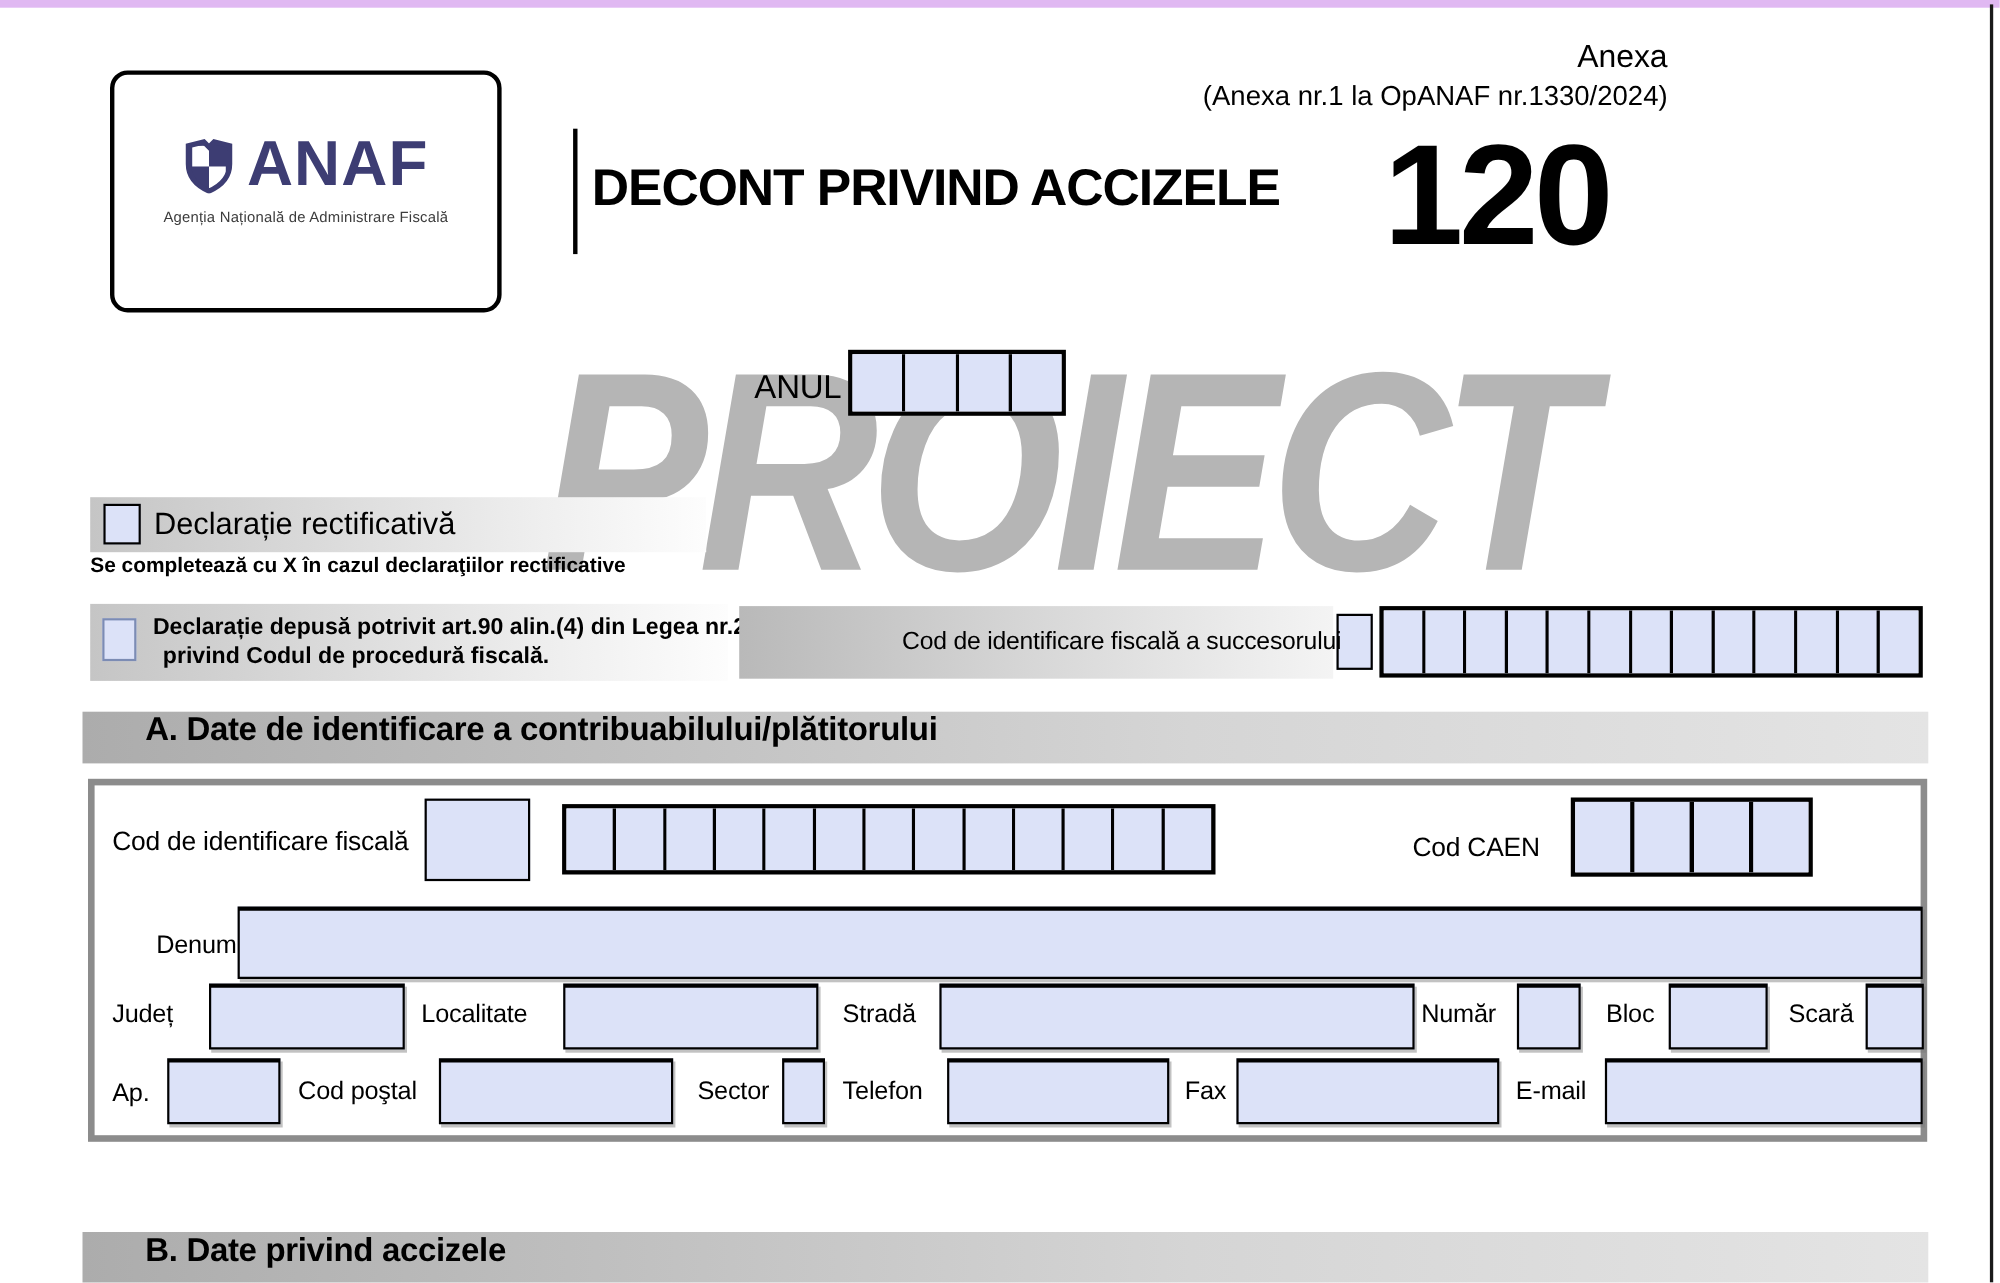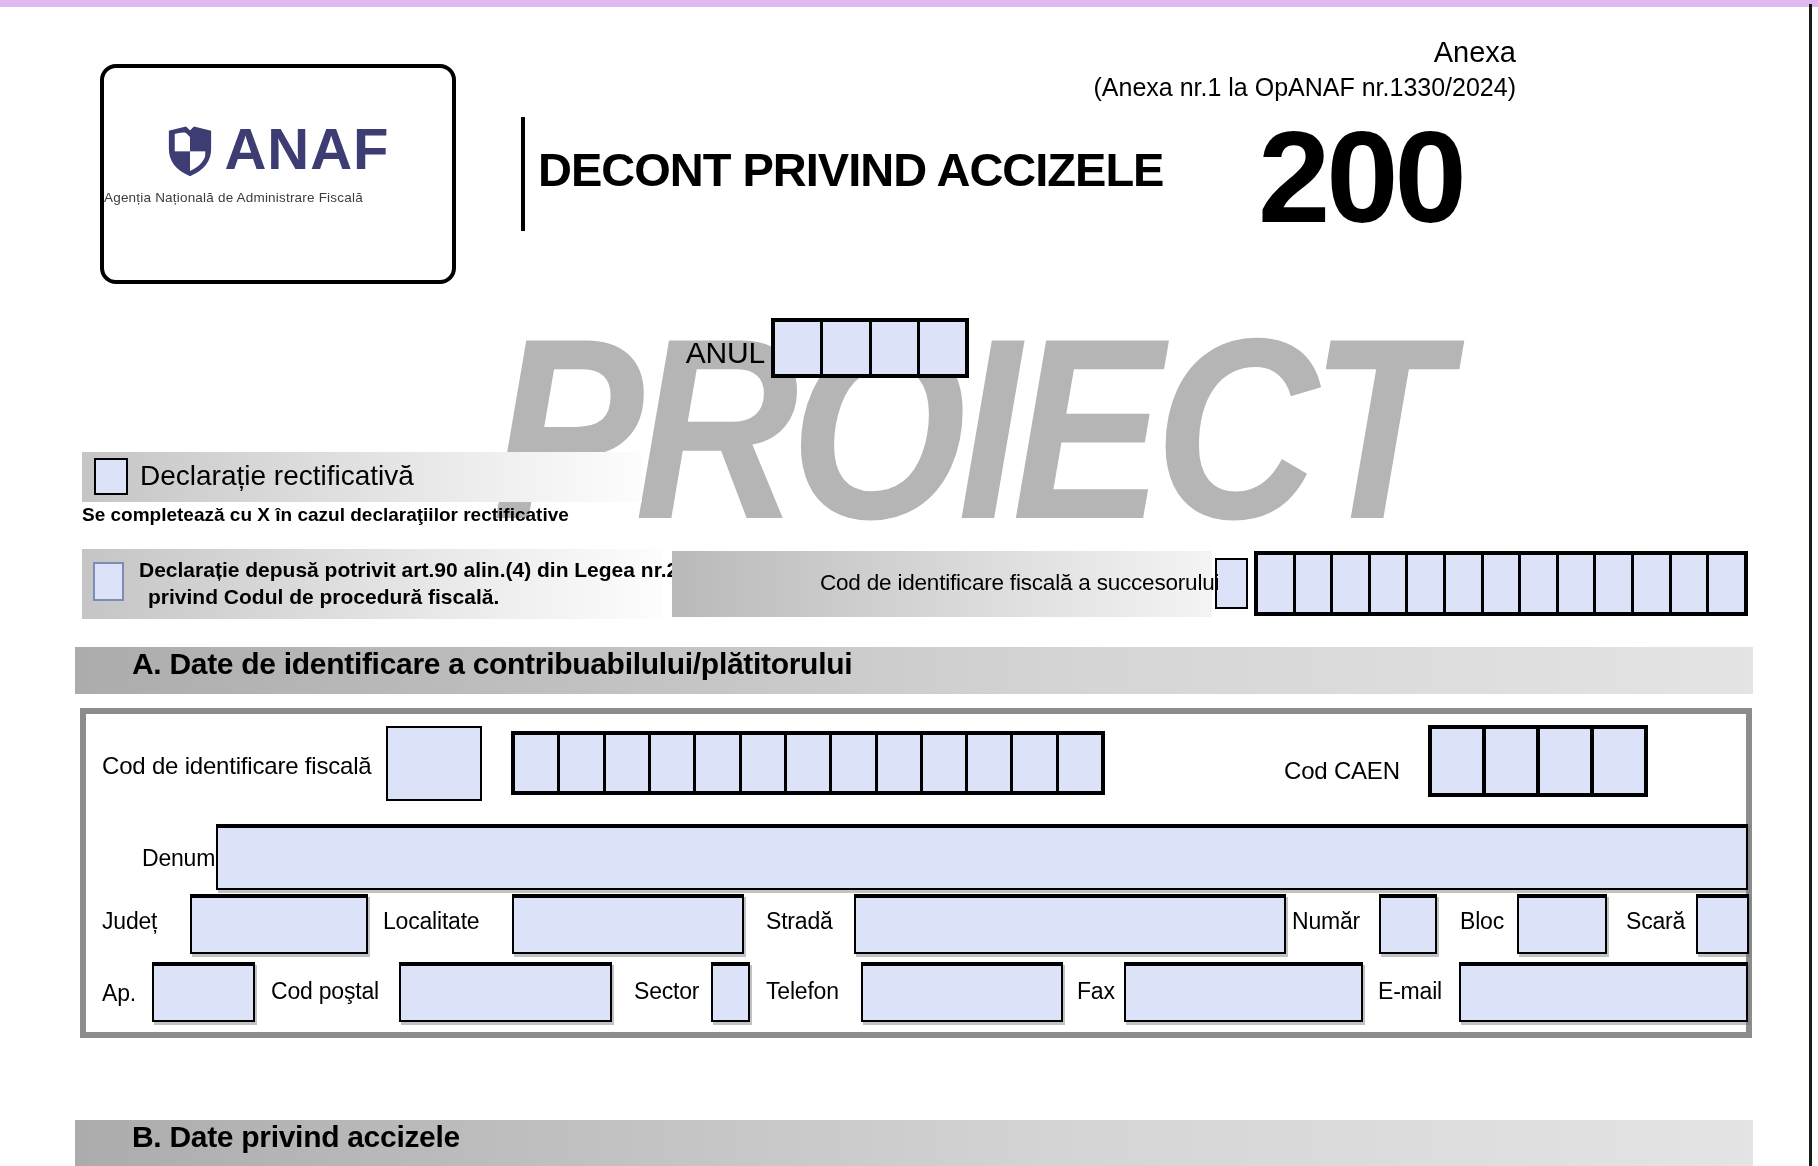--- a/index.html
+++ b/index.html
@@ -15,21 +15,21 @@
     background:#fff;color:#000;overflow:hidden;position:relative;
   }
   .abs{position:absolute;}
   
   .top-bar{left:0;top:0;width:1818px;height:7px;background:var(--top-bar);}
   .right-edge{left:1809px;top:4px;width:3px;height:1162px;background:#1a1a1a;}
   
   .logo-box{left:100px;top:64px;width:356px;height:220px;border:4px solid #000;border-radius:16px;background:#fff;}
   .logo-row{position:absolute;left:0;top:52px;width:100%;display:flex;align-items:center;justify-content:center;gap:10px;}
   .logo-text{font-size:58px;font-weight:bold;color:var(--logo-navy);letter-spacing:1px;line-height:1;}
-  .logo-sub{position:absolute;left:0;top:122px;width:100%;font-size:13.5px;color:#3c3c3c;letter-spacing:.2px;}
+  .logo-sub{position:absolute;left:0;top:122px;width:100%;text-align:center;font-size:13.5px;color:#3c3c3c;letter-spacing:.2px;}
   
   .anexa{right:302px;top:36px;text-align:right;}
   .anexa-title{font-size:29px;color:#000;}
   .anexa-sub{font-size:25px;margin-top:4px;}
   
   .form-title{left:538px;top:142px;font-size:47px;font-weight:bold;letter-spacing:-1px;}
   .form-number{left:1258px;top:112px;font-size:130px;font-weight:bold;letter-spacing:-4px;line-height:1;}
   .title-divider{left:521px;top:117px;width:4px;height:114px;background:#000;}
   
   .anul-label{left:640px;top:336px;width:125px;text-align:right;font-size:30px;}
@@ -101,21 +101,21 @@
   <div class="logo-sub">Agenția Națională de Administrare Fiscală</div>
 </div>
 
 <div class="abs anexa">
   <div class="anexa-title">Anexa</div>
   <div class="anexa-sub">(Anexa nr.1 la OpANAF nr.1330/2024)</div>
 </div>
 
 <div class="abs title-divider"></div>
 <div class="abs form-title">DECONT PRIVIND ACCIZELE</div>
-<div class="abs form-number">200</div>
+<div class="abs form-number">120</div>
 
 <div class="abs anul-label flabel" style="font-size:30px;">ANUL</div>
 <div class="abs grid anul-grid">
   <div class="cell"></div>
 <div class="cell"></div>
     <div class="cell"></div>
     <div class="cell"></div>
   </div>
 
 <div class="abs gbar rect-bar"></div>

